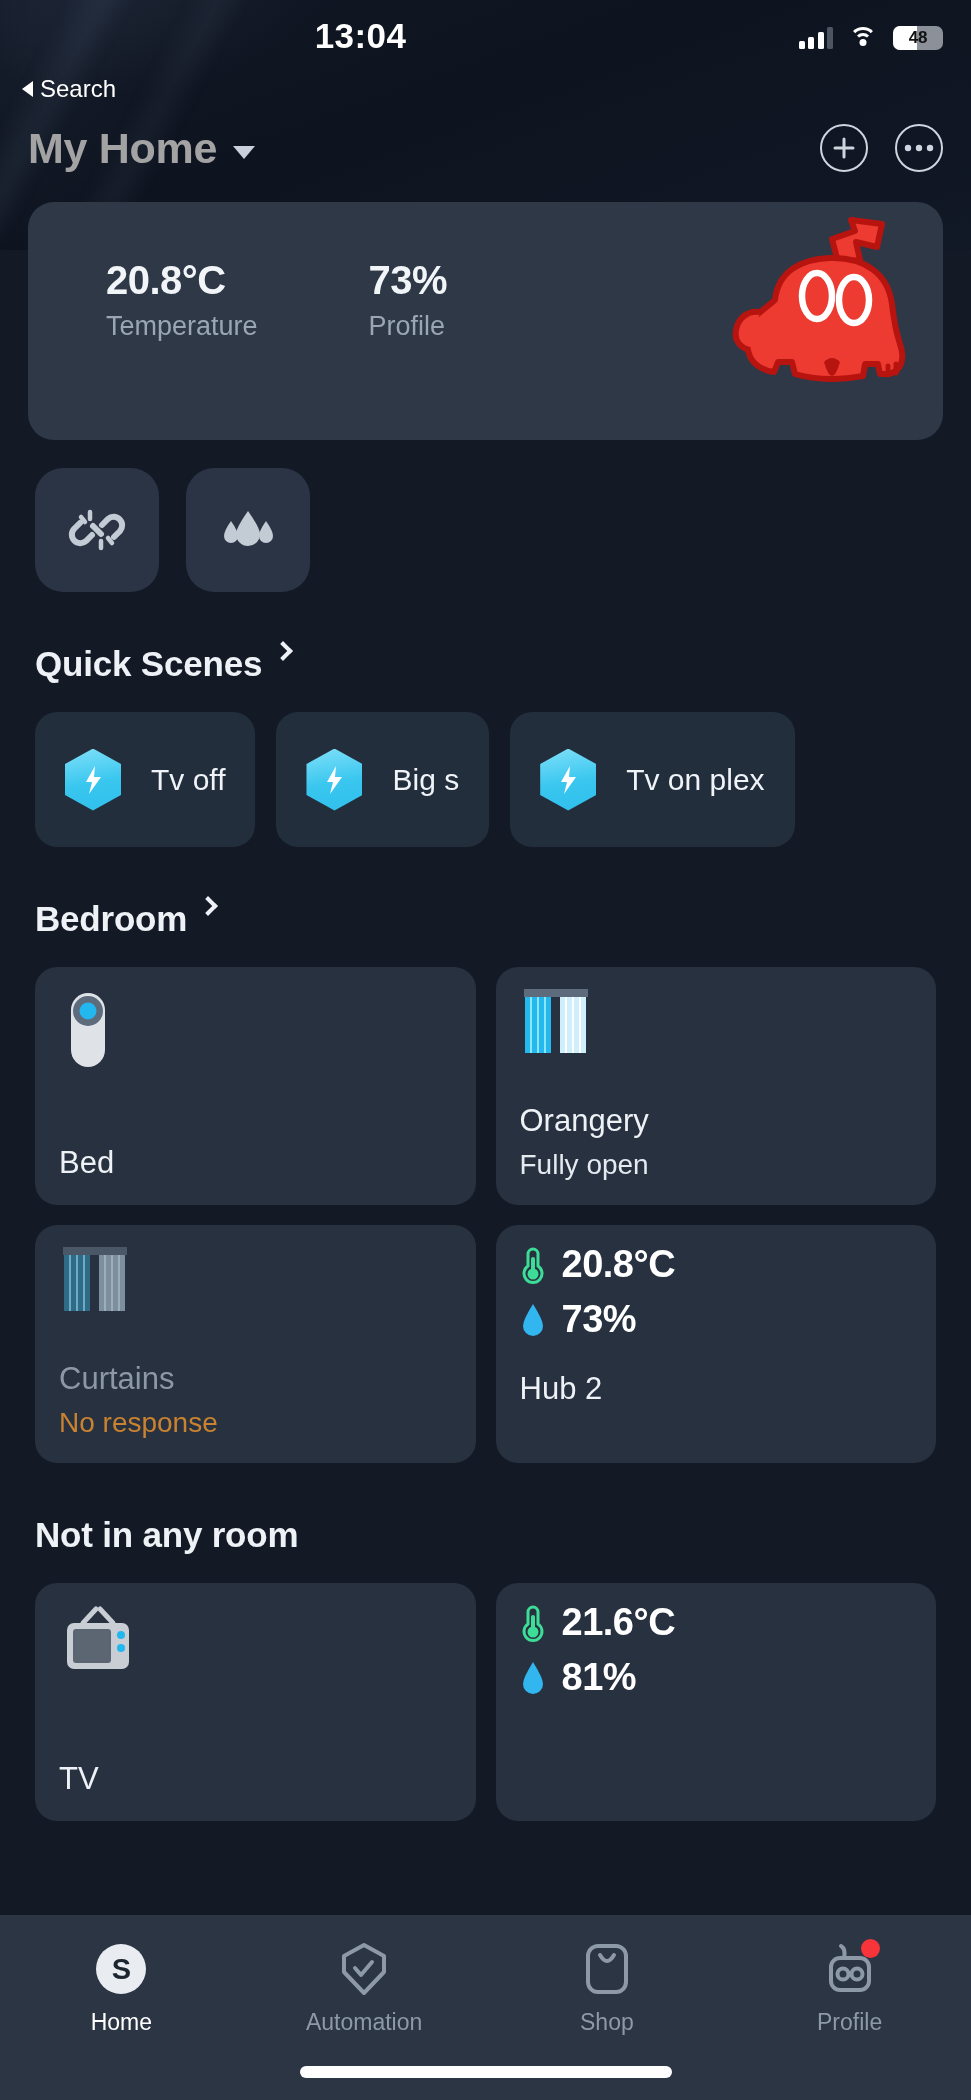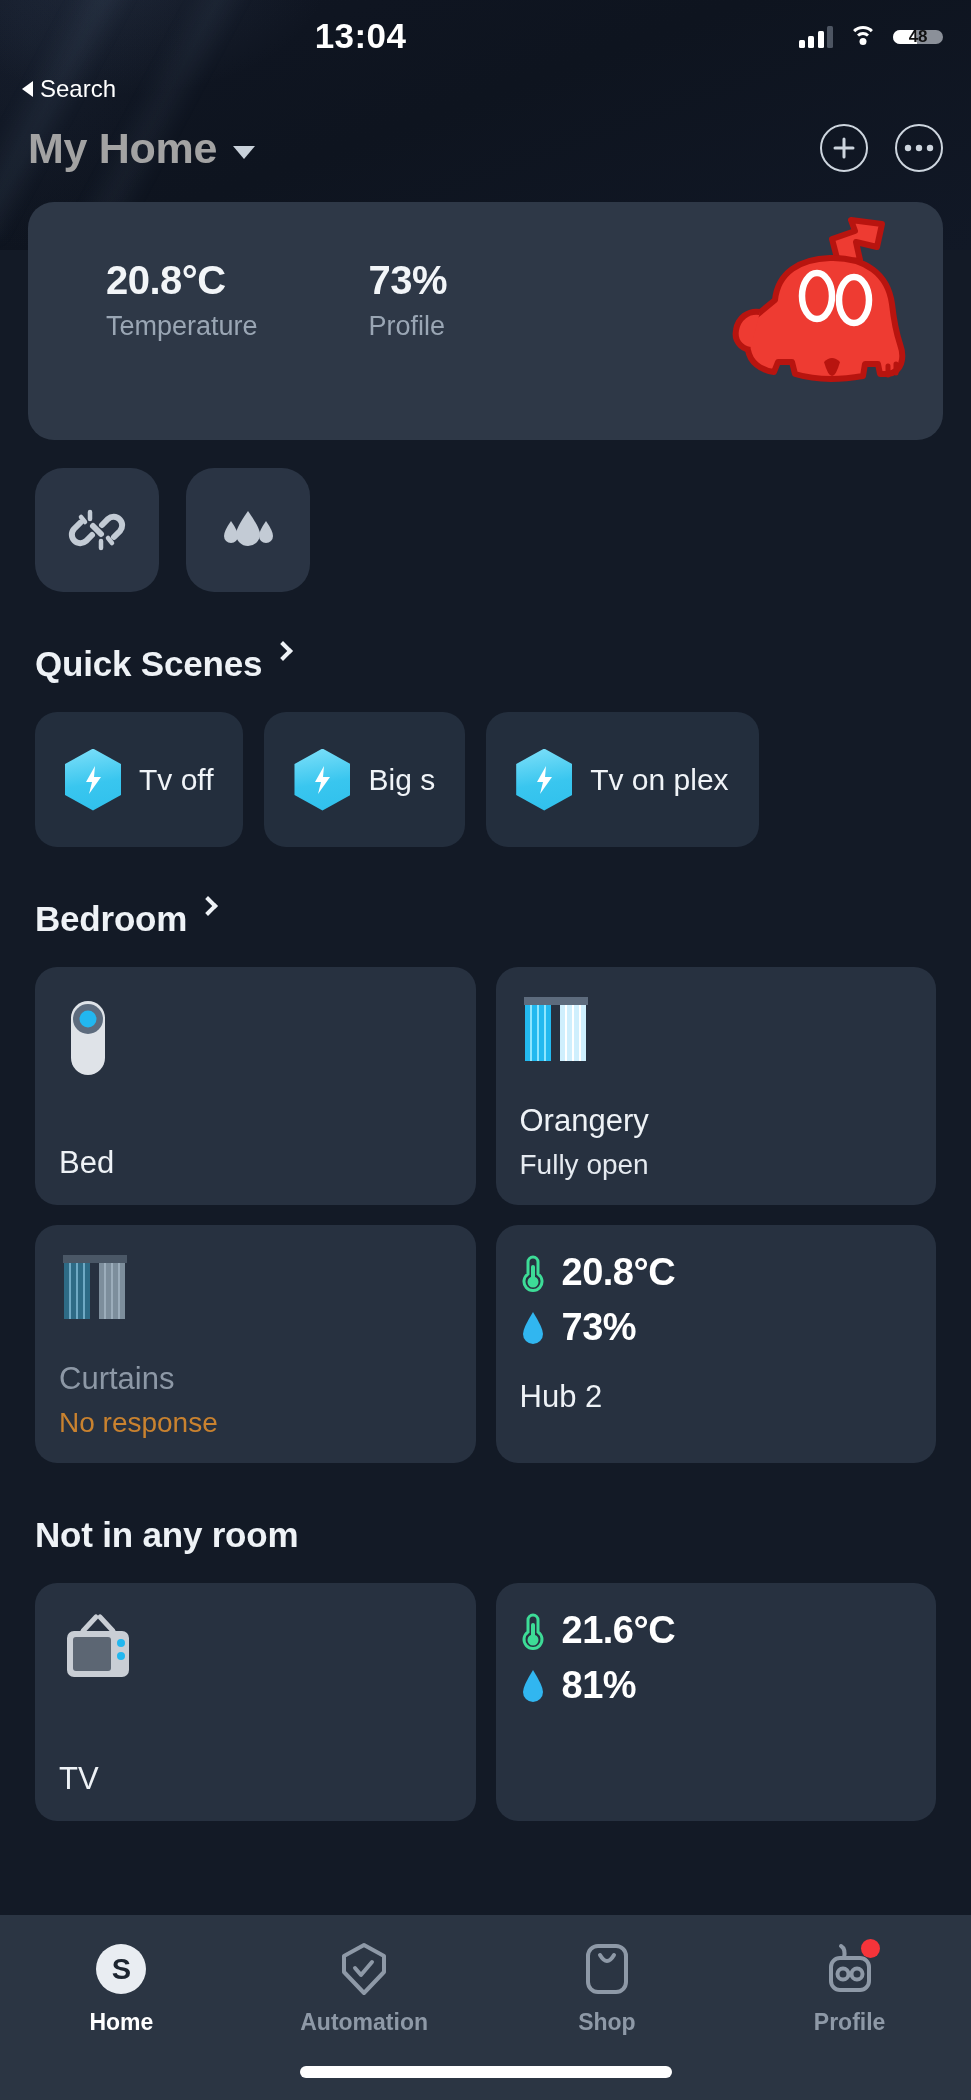--- a/index.html
+++ b/index.html
@@ -41,21 +41,21 @@
   .sig i{ width:6px; background:#fff; border-radius:1.5px; display:block; }
   .sig i:nth-child(1){height:8px}.sig i:nth-child(2){height:12px}
   .sig i:nth-child(3){height:17px}.sig i:nth-child(4){height:22px;background:#4d5562}
   .wifi{ width:30px; height:22px; position:relative; }
   .wifi b{ position:absolute; left:50%; transform:translateX(-50%); border:3.5px solid #fff;
            border-bottom-color:transparent; border-left-color:transparent; border-right-color:transparent;
            border-radius:50%; }
   .wifi b:nth-child(1){ width:28px;height:28px; top:0; }
   .wifi b:nth-child(2){ width:17px;height:17px; top:6px; }
   .wifi b:nth-child(3){ width:7px;height:7px; top:12px; background:#fff; border:0; border-radius:50%; }
-  .batt{ width:50px; height:14px; border-radius:7px; background:#8b9099; position:relative; overflow:hidden; }
+  .batt{ width:50px; height:24px; border-radius:7px; background:#8b9099; position:relative; overflow:hidden; }
   .batt .fill{ position:absolute; left:0; top:0; bottom:0; background:#fff; }
   .batt span{ position:absolute; inset:0; display:flex; align-items:center; justify-content:center;
               font-size:17px; font-weight:700; color:#111; letter-spacing:-.3px; }
   .batt:after{ content:""; position:absolute; right:-6px; top:8px; width:4px; height:9px;
                background:#8b9099; border-radius:0 2px 2px 0; }
 
   
   .backrow{ display:flex; align-items:center; gap:7px; padding:0 22px; height:34px; }
   .backrow .tri{ width:0;height:0;border-top:8px solid transparent;border-bottom:8px solid transparent;
                  border-right:11px solid #fff; }
@@ -90,52 +90,52 @@
 
   
   .sechead{ display:flex; gap:14px; margin:52px 0 0 35px; }
   .sechead .t{ font-size:35px; font-weight:700; color:#eef2f6; letter-spacing:-.2px; }
   .chev{ width:14px;height:14px; border-right:4px solid #eef2f6; border-top:4px solid #eef2f6;
          transform:rotate(45deg); }
 
   
   .scenes{ display:flex; gap:21px; margin:28px 0 0 35px; overflow:hidden; }
   .scene{ height:135px; border-radius:22px; background:#232e3d; display:flex; align-items:center;
-          gap:18px; padding:0 30px; flex:none; }
+          gap:30px; padding:0 30px; flex:none; }
   .scene .name{ font-size:30px; color:#f0f4f8; white-space:nowrap; }
   .hex{ width:56px; height:62px; position:relative; flex:none; display:flex;
         align-items:center; justify-content:center; }
   .hex .bg{ position:absolute; inset:0;
     background:linear-gradient(170deg,#7fe0f9 0%,#39c6ef 55%,#2fc0ec 100%);
     clip-path:polygon(50% 0%,100% 25%,100% 75%,50% 100%,0% 75%,0% 25%); }
   .hex svg{ position:relative; z-index:2; }
 
   
   .grid{ display:grid; grid-template-columns:1fr 1fr; gap:20px; margin:28px 35px 0 35px; }
-  .card{ background:#273140; border-radius:22px; padding:26px 24px 24px 24px;
+  .card{ background:#273140; border-radius:22px; padding:18px 24px 24px 24px;
          min-height:238px; display:flex; flex-direction:column; position:relative; }
   .card .ico{ height:84px; display:flex; align-items:flex-start; }
   .card .nm{ font-size:31px; color:#eef2f6; margin-top:auto; }
   .card .sub{ font-size:28px; margin-top:10px; }
   .card.offline .nm{ color:#8d98a6; }
   .sub.warn{ color:#c9822f; }
   .sub.ok{ color:#e5eaf0; }
 
   .sensorline{ display:flex; align-items:center; gap:16px; margin-bottom:12px; }
   .sensorline .val{ font-size:38px; font-weight:700; color:#fff; letter-spacing:-.5px; }
   .sensor-card .nm{ margin-top:18px; font-weight:400; }
 
   
   .tabbar{
     position:absolute; left:0; bottom:0; width:971px; height:185px;
     background:#2b3543; z-index:5;
     display:flex; align-items:flex-start; padding-top:26px;
   }
   .tab{ flex:1; display:flex; flex-direction:column; align-items:center; gap:12px; }
-  .tab .tl{ font-size:23px; color:#8e99a7;font-weight:bold; }
+  .tab .tl{ font-size:23px; color:#8e99a7; }
   .tab.active .tl{ color:#fff; }
   .tabico{ width:56px;height:56px; display:flex; align-items:center; justify-content:center;
            position:relative; color:#8e99a7; }
   .s-circle{ width:50px;height:50px;border-radius:50%;background:#e9edf2;color:#1d2530;
              display:flex;align-items:center;justify-content:center;font-size:29px;font-weight:700; }
   .dot-badge{ position:absolute; right:-2px; top:-2px; width:19px;height:19px;border-radius:50%;
               background:#f6343a; }
   .homebar{ position:absolute; left:50%; transform:translateX(-50%); bottom:22px;
             width:372px; height:12px; border-radius:8px; background:#fff; z-index:6; }
 </style>

